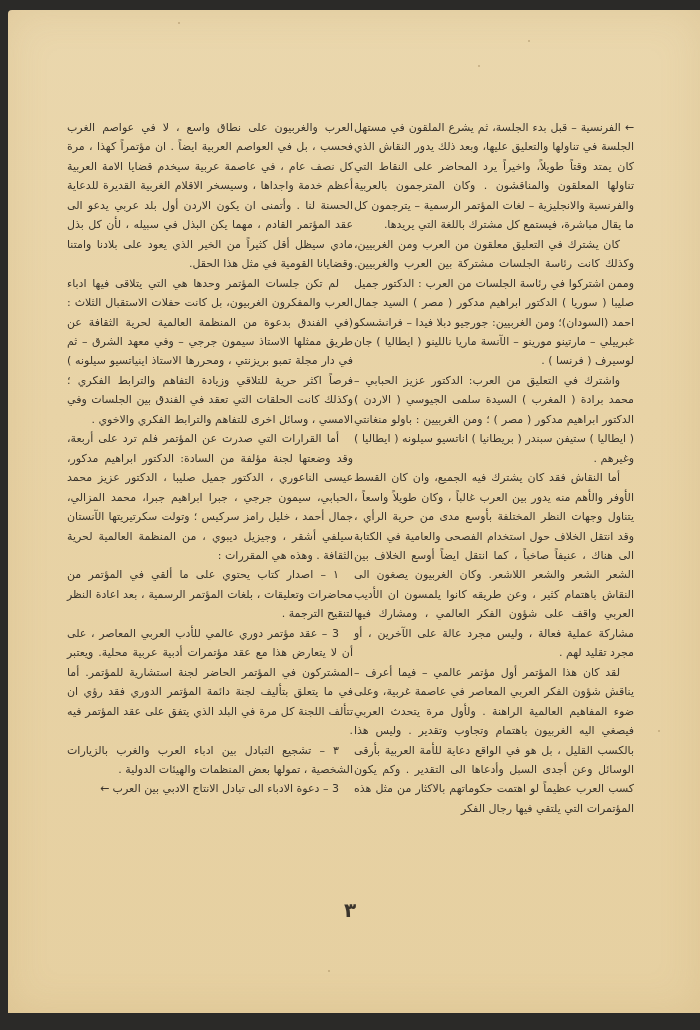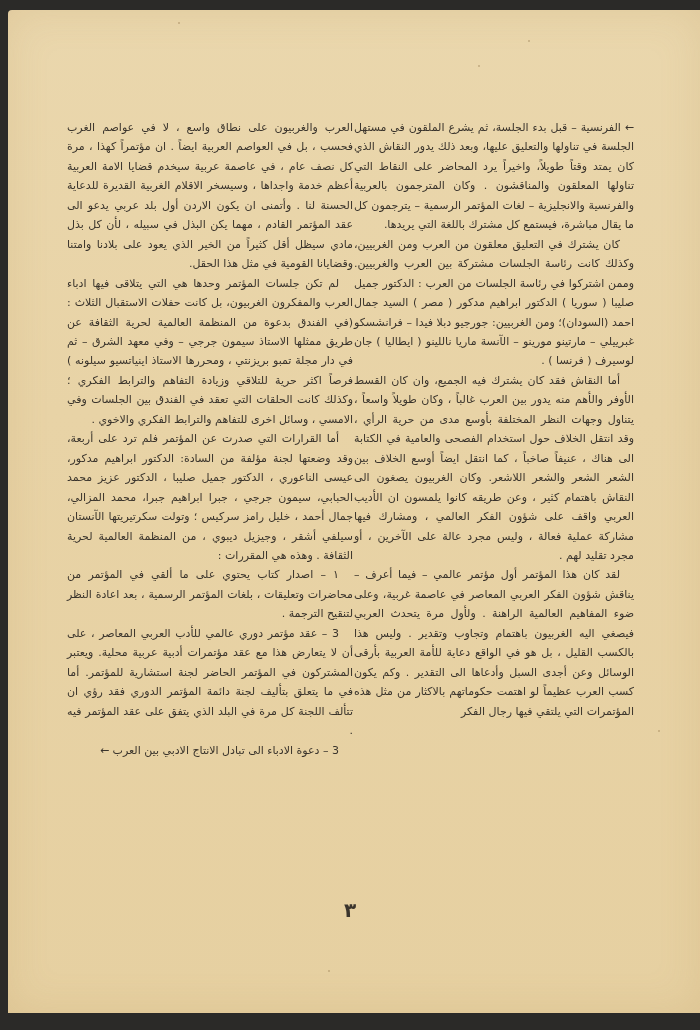--- a/index.html
+++ b/index.html
@@ -80,26 +80,28 @@
   <span class="speck" style="left:170px;top:12px;"></span>
   <span class="speck" style="left:470px;top:55px;"></span>
   <span class="speck" style="left:520px;top:30px;"></span>
   <span class="speck" style="left:650px;top:720px;"></span>
   <span class="speck" style="left:320px;top:960px;"></span>
 </div>
 
 <div class="column col-right">
   <p class="cont">← الفرنسية – قبل بدء الجلسة، ثم يشرع الملقون في مستهل الجلسة في تناولها والتعليق عليها، وبعد ذلك يدور النقاش الذي كان يمتد وقتاً طويلاً، واخيراً يرد المحاضر على النقاط التي تناولها المعلقون والمناقشون . وكان المترجمون بالعربية والفرنسية والانجليزية – لغات المؤتمر الرسمية – يترجمون كل ما يقال مباشرة، فيستمع كل مشترك باللغة التي يريدها.</p>
   <p>كان يشترك في التعليق معلقون من العرب ومن الغربيين، وكذلك كانت رئاسة الجلسات مشتركة بين العرب والغربيين. وممن اشتركوا في رئاسة الجلسات من العرب : الدكتور جميل صليبا ( سوريا ) الدكتور ابراهيم مدكور ( مصر ) السيد جمال احمد (السودان)؛ ومن الغربيين: جورجيو دبلا فيدا – فرانشسكو غبرييلي – مارتينو مورينو – الآنسة ماريا ناللينو ( ايطاليا ) جان لوسيرف ( فرنسا ) .</p>
+  <p>واشترك في التعليق من العرب: الدكتور عزيز الحبابي – محمد برادة ( المغرب ) السيدة سلمى الجيوسي ( الاردن ) الدكتور ابراهيم مدكور ( مصر ) ؛ ومن الغربيين : باولو منغانتي ( ايطاليا ) ستيفن سبندر ( بريطانيا ) اناتسيو سيلونه ( ايطاليا ) وغيرهم .</p>
   <p>أما النقاش فقد كان يشترك فيه الجميع، وان كان القسط الأوفر والأهم منه يدور بين العرب غالباً ، وكان طويلاً واسعاً ، يتناول وجهات النظر المختلفة بأوسع مدى من حرية الرأي ، وقد انتقل الخلاف حول استخدام الفصحى والعامية في الكتابة الى هناك ، عنيفاً صاخباً ، كما انتقل ايضاً أوسع الخلاف بين الشعر الشعر والشعر اللاشعر. وكان الغربيون يصغون الى النقاش باهتمام كثير ، وعن طريقه كانوا يلمسون ان الأديب العربي واقف على شؤون الفكر العالمي ، ومشارك فيها مشاركة عملية فعالة ، وليس مجرد عالة على الآخرين ، أو مجرد تقليد لهم .</p>
   <p>لقد كان هذا المؤتمر أول مؤتمر عالمي – فيما أعرف – يناقش شؤون الفكر العربي المعاصر في عاصمة غربية، وعلى ضوء المفاهيم العالمية الراهنة . ولأول مرة يتحدث العربي فيصغي اليه الغربيون باهتمام وتجاوب وتقدير . وليس هذا بالكسب القليل ، بل هو في الواقع دعاية للأمة العربية بأرقى الوسائل وعن أجدى السبل وأدعاها الى التقدير . وكم يكون كسب العرب عظيماً لو اهتمت حكوماتهم بالاكثار من مثل هذه المؤتمرات التي يلتقي فيها رجال الفكر</p>
 </div>
 
 <div class="column col-left">
   <p class="cont">العرب والغربيون على نطاق واسع ، لا في عواصم الغرب فحسب ، بل في العواصم العربية ايضاً . ان مؤتمراً كهذا ، مرة كل نصف عام ، في عاصمة عربية سيخدم قضايا الامة العربية أعظم خدمة واجداها ، وسيسخر الاقلام الغربية القديرة للدعاية الحسنة لنا . وأتمنى ان يكون الاردن أول بلد عربي يدعو الى عقد المؤتمر القادم ، مهما يكن البذل في سبيله ، لأن كل بذل مادي سيظل أقل كثيراً من الخير الذي يعود على بلادنا وامتنا وقضايانا القومية في مثل هذا الحقل.</p>
   <p>لم تكن جلسات المؤتمر وحدها هي التي يتلاقى فيها ادباء العرب والمفكرون الغربيون، بل كانت حفلات الاستقبال الثلاث : (في الفندق بدعوة من المنظمة العالمية لحرية الثقافة عن طريق ممثلها الاستاذ سيمون جرجي – وفي معهد الشرق – ثم في دار مجلة تمبو بريزنتي ، ومحررها الاستاذ اينياتسيو سيلونه ) فرصاً اكثر حرية للتلاقي وزيادة التفاهم والترابط الفكري ؛ وكذلك كانت الحلقات التي تعقد في الفندق بين الجلسات وفي الامسي ، وسائل اخرى للتفاهم والترابط الفكري والاخوي .</p>
   <p>أما القرارات التي صدرت عن المؤتمر فلم ترد على أربعة، وقد وضعتها لجنة مؤلفة من السادة: الدكتور ابراهيم مدكور، عيسى الناعوري ، الدكتور جميل صليبا ، الدكتور عزيز محمد الحبابي، سيمون جرجي ، جبرا ابراهيم جبرا، محمد المزالي، جمال أحمد ، خليل رامز سركيس ؛ وتولت سكرتيريتها الآنستان سيلفي أشقر ، وجيزيل ديبوي ، من المنظمة العالمية لحرية الثقافة . وهذه هي المقررات :</p>
   <p class="item">١ – اصدار كتاب يحتوي على ما ألقي في المؤتمر من محاضرات وتعليقات ، بلغات المؤتمر الرسمية ، بعد اعادة النظر لتنقيح الترجمة .</p>
   <p class="item">3 – عقد مؤتمر دوري عالمي للأدب العربي المعاصر ، على أن لا يتعارض هذا مع عقد مؤتمرات أدبية عربية محلية. ويعتبر المشتركون في المؤتمر الحاضر لجنة استشارية للمؤتمر. أما في ما يتعلق بتأليف لجنة دائمة المؤتمر الدوري فقد رؤي ان تتألف اللجنة كل مرة في البلد الذي يتفق على عقد المؤتمر فيه .</p>
+  <p class="item">٣ – تشجيع التبادل بين ادباء العرب والغرب بالزيارات الشخصية ، تمولها بعض المنظمات والهيئات الدولية .</p>
   <p class="item">3 – دعوة الادباء الى تبادل الانتاج الادبي بين العرب ←</p>
 </div>
 
 <div class="page-number">٣</div>
 
 </body></html>

